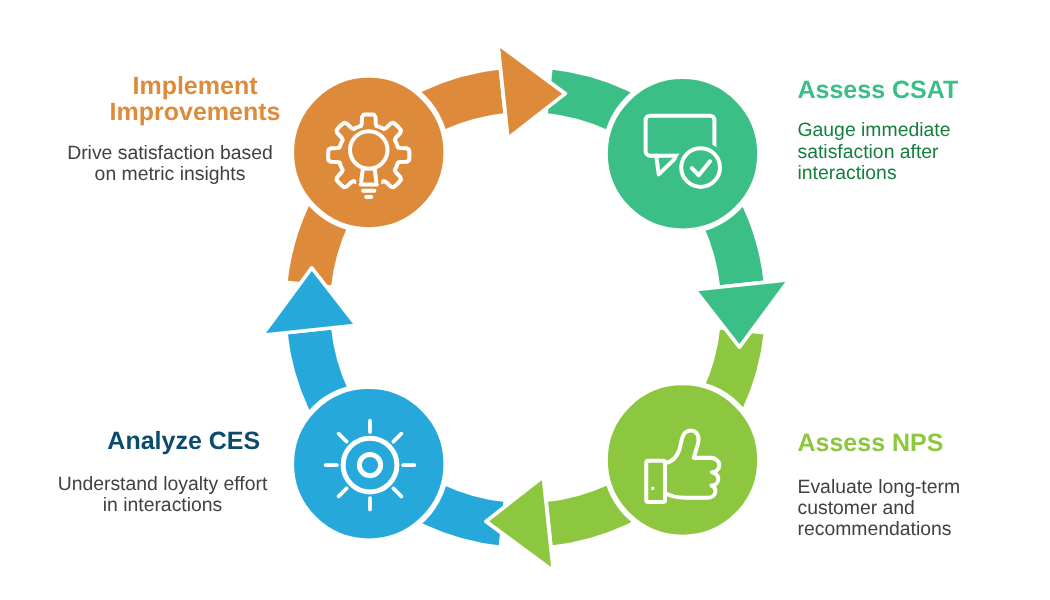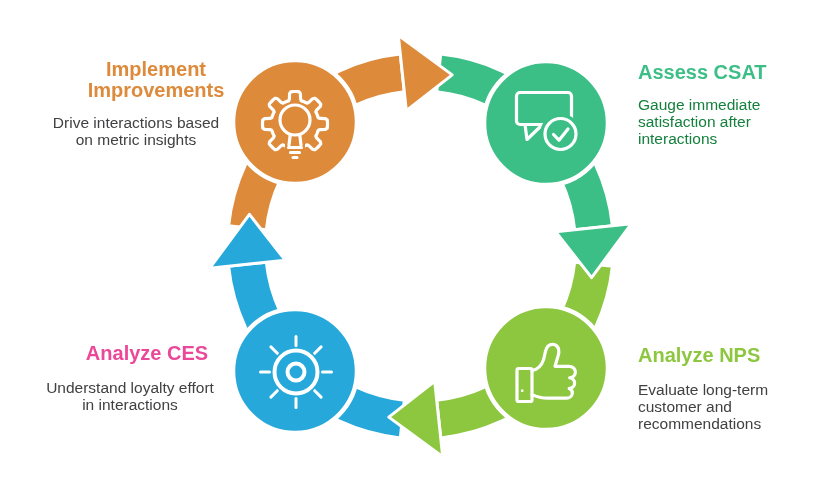--- a/index.html
+++ b/index.html
@@ -95,24 +95,24 @@
             <line x1="269.5" y1="372.0" x2="260.5" y2="372.0"></line>
             <line x1="277.3" y1="353.3" x2="270.9" y2="346.9"></line>
             <line x1="296.0" y1="345.5" x2="296.0" y2="336.5"></line>
             <line x1="314.7" y1="353.3" x2="321.1" y2="346.9"></line>
           </g>
       </g>
     </g>
   </svg>
 
   <div class="txt step-title align-center" style="left: 76px; top: 59px; width: 160px; color: rgb(221, 138, 59);">Implement Improvements</div>
-  <div class="txt step-desc align-center" style="left: 46px; top: 114px; width: 180px; color: rgb(65, 64, 66);">Drive interactions based on metric insights</div>
+  <div class="txt step-desc align-center" style="left: 46px; top: 114px; width: 180px; color: rgb(65, 64, 66);">Drive satisfaction based on metric insights</div>
 
   <div class="txt step-title align-left" style="left: 638px; top: 62px; width: 175px; color: rgb(60, 191, 134);">Assess CSAT</div>
   <div class="txt step-desc align-left" style="left: 638px; top: 96px; width: 128px; color: #15803d;">Gauge immediate satisfaction after interactions</div>
 
-  <div class="txt step-title align-left" style="left: 638px; top: 345px; width: 170px; color: rgb(141, 198, 63);">Analyze NPS</div>
+  <div class="txt step-title align-left" style="left: 638px; top: 345px; width: 170px; color: rgb(141, 198, 63);">Assess NPS</div>
   <div class="txt step-desc align-left" style="left: 638px; top: 381px; width: 195px; color: rgb(65, 64, 66);">Evaluate long-term customer and recommendations</div>
 
-  <div class="txt step-title align-center" style="left: 67px; top: 343px; width: 160px; color: #ec4899;">Analyze CES</div>
+  <div class="txt step-title align-center" style="left: 67px; top: 343px; width: 160px; color: #0c4a6e;">Analyze CES</div>
   <div class="txt step-desc align-center" style="left: 40px; top: 379px; width: 180px; color: rgb(65, 64, 66);">Understand loyalty effort in interactions</div>
 
 </div>
 
 </body></html>

